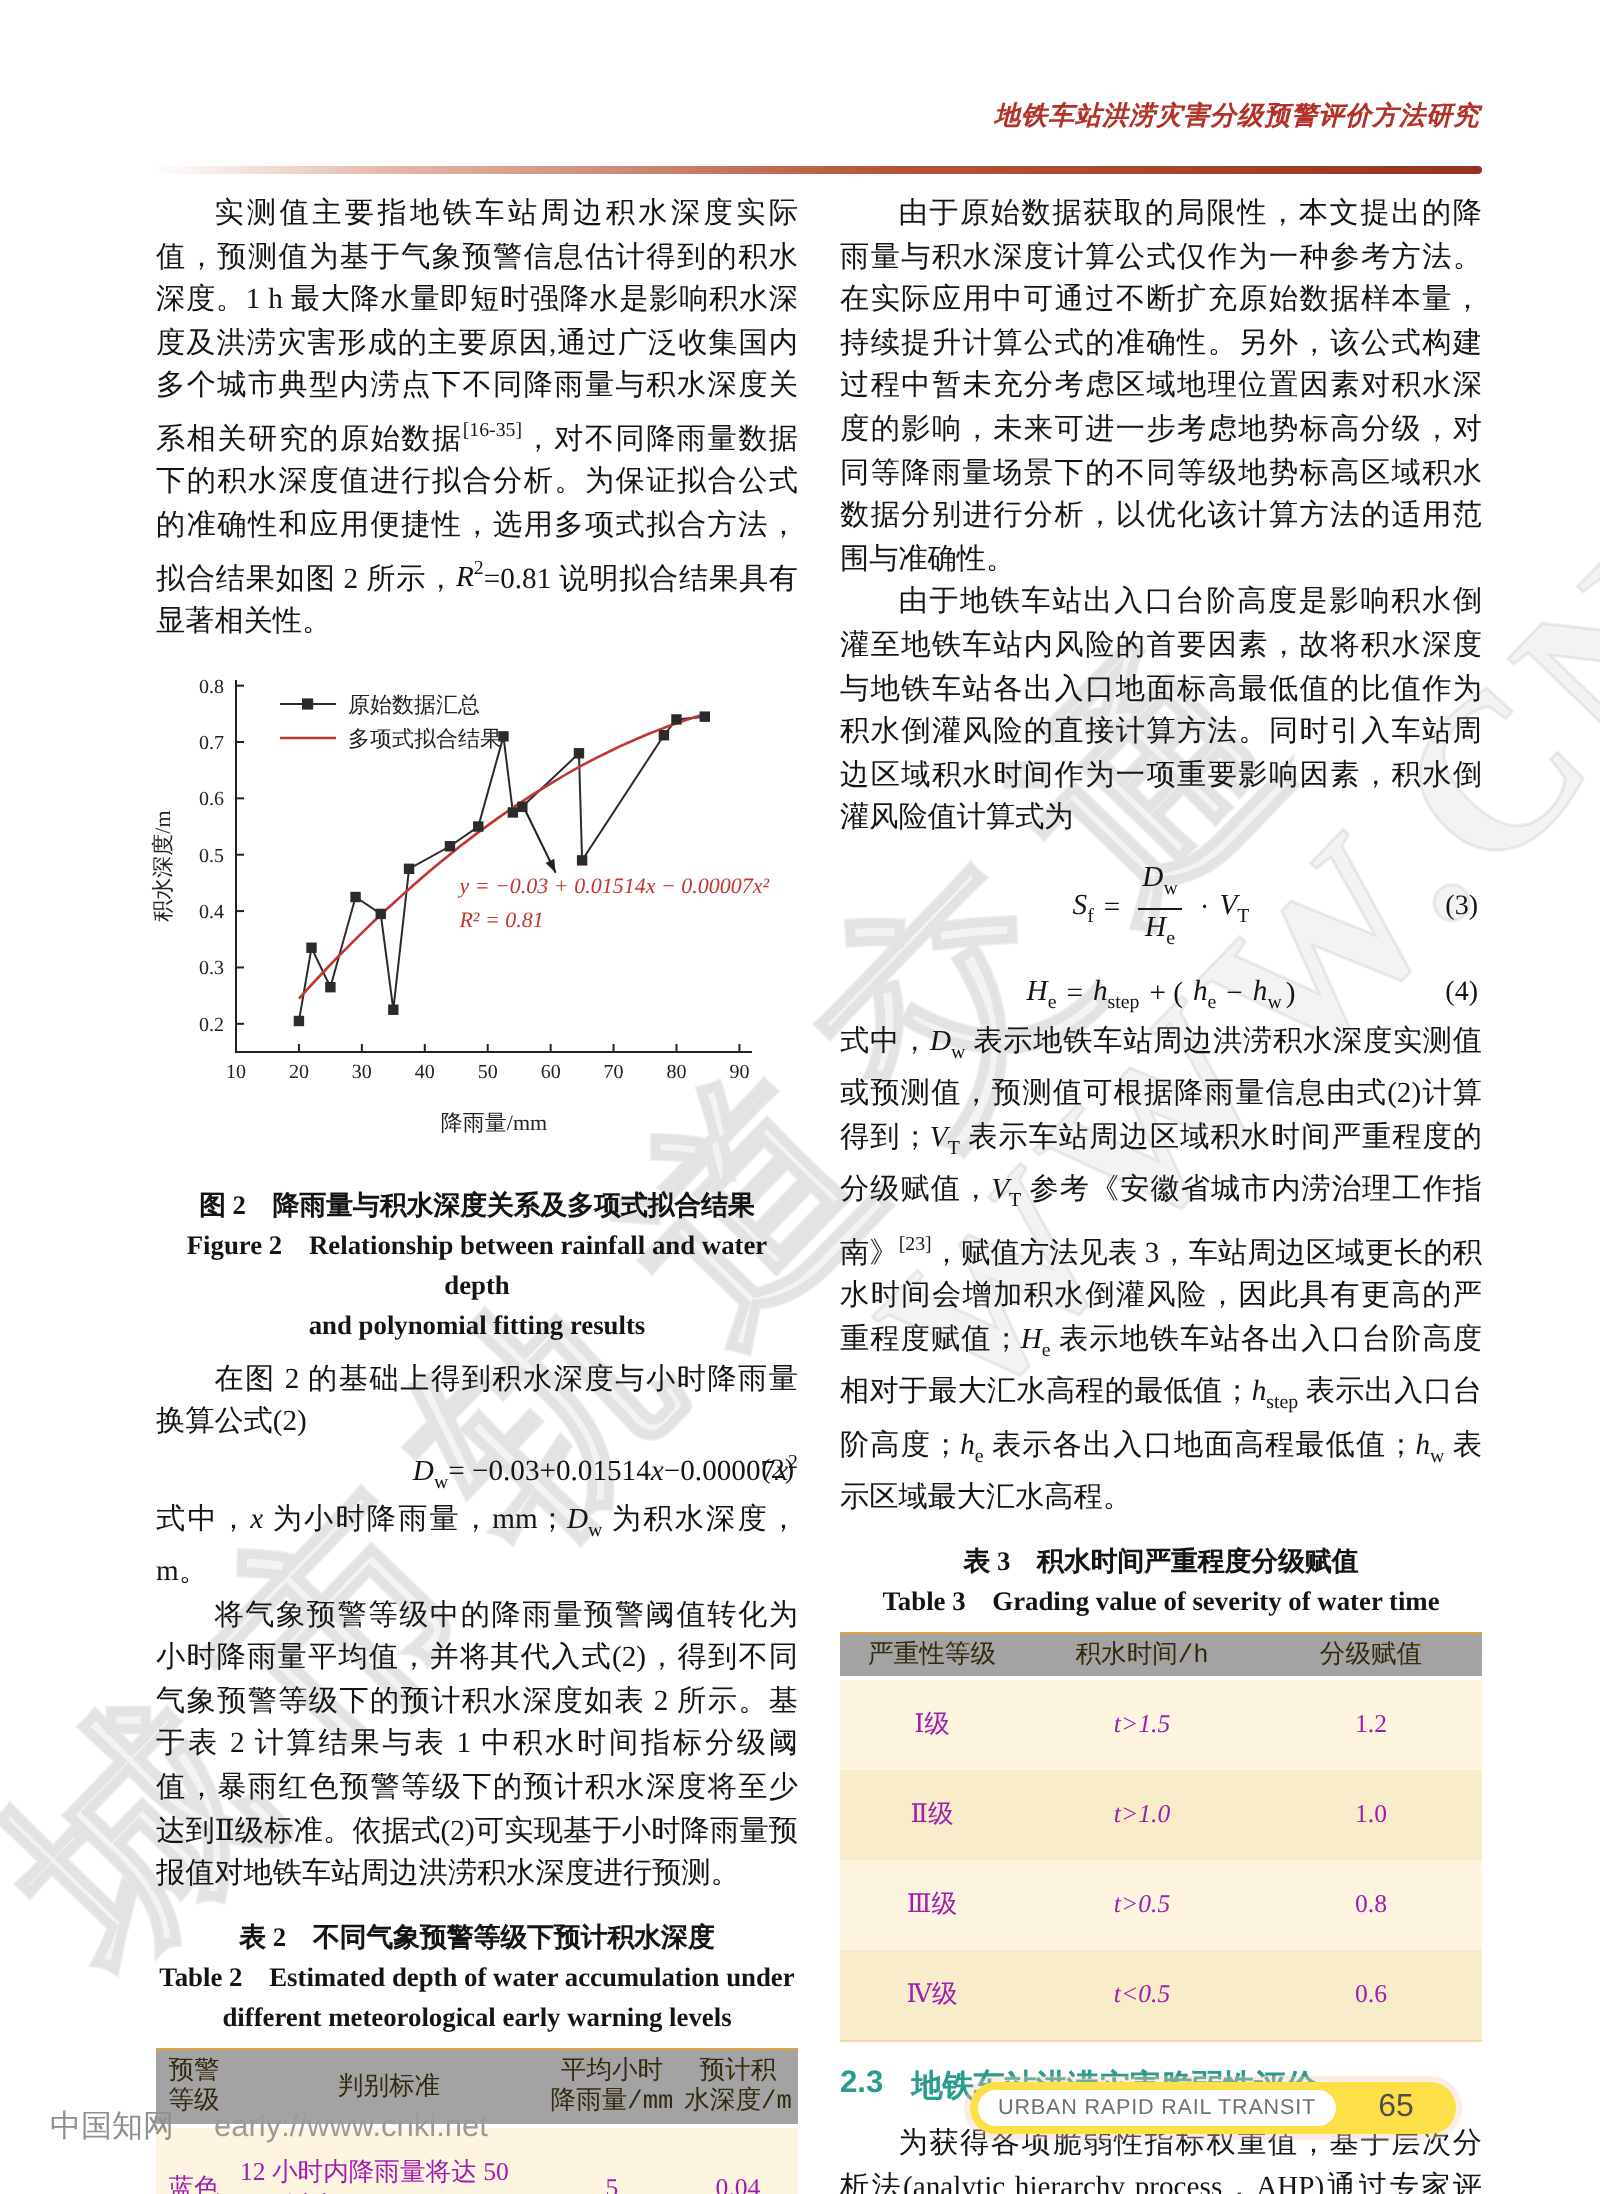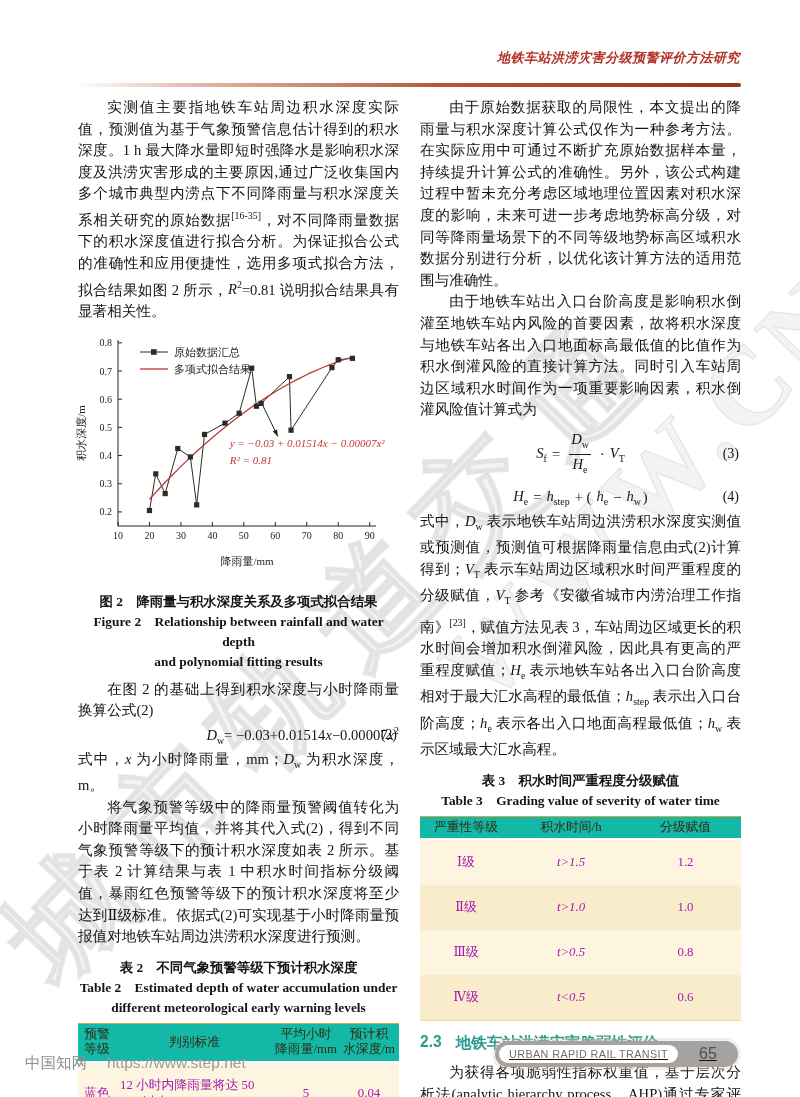--- a/index.html
+++ b/index.html
@@ -34,37 +34,37 @@
   .f-num{position:absolute;right:2px;top:50%;transform:translateY(-50%);font-size:14px;}
   .formula3{display:flex;align-items:center;justify-content:center;gap:5px;margin:10px 0 6px;position:relative;font-size:14.6px;}
   .frac{display:inline-flex;flex-direction:column;align-items:center;vertical-align:middle;margin:0 2px;}
   .frac .num{padding:0 4px 1px;line-height:16px;}
   .frac .den{border-top:1.2px solid #1a1a1a;padding:1px 4px 0;line-height:16px;}
   .formula4{display:flex;align-items:center;justify-content:center;gap:2px;margin:10px 0 4px;position:relative;font-size:14.6px;}
   
   .tbl-title-cn{font-weight:bold;font-size:13.4px;text-align:center;margin-top:10px;line-height:20px;}
   .tbl-title-en{font-weight:bold;font-size:13.4px;text-align:center;line-height:20px;}
   table.dtable{width:100%;border-collapse:collapse;font-size:12.8px;margin-top:5px;}
-  table.dtable th{background:#14b8a6;font-weight:normal;padding:3px 2px;white-space:pre-line;
-      line-height:15.5px;border-top:1px solid #dca63f;border-bottom:2px solid #fff;color:#33290f;}
+  table.dtable th{background:#a3a3a3;font-weight:normal;padding:3px 2px;white-space:pre-line;
+      line-height:15.5px;border-top:1px solid #dca63f;border-bottom:2px solid #fff;color:#33290f;font-family:Liberation Mono, monospace;}
   table.dtable td{text-align:center;padding:14px 2px;color:#a21caf;}
   table.dtable tr:nth-child(odd) td{background:#fdf5e0;}
   table.dtable tr:nth-child(even) td{background:#f8ecca;}
   table.t2 td:nth-child(2){text-align:left;padding-left:4px;}
   table.t3 td:nth-child(2){font-style:italic;}
   table.dtable tr:last-child td{border-bottom:1px solid #eedaa8;}
   
   .sec-head{font-family:"Liberation Sans","DejaVu Sans",sans-serif;font-weight:bold;color:#2a9c8f;
       font-size:15.6px;margin:12px 0 8px;display:flex;gap:14px;}
   
   .footer-left{position:absolute;left:25px;bottom:23px;z-index:2;
       font-family:"Liberation Sans","DejaVu Sans",sans-serif;color:#8f8f8f;font-size:15.5px;display:flex;gap:20px;align-items:baseline;}
   .footer-url{color:#9a9a9a;}
-  .pill{position:absolute;right:62px;bottom:30px;z-index:2;background:#a3a3a3;border-radius:16px;
-      padding:4px 0 4px 4px;display:flex;align-items:center;box-shadow:0 0 0 3px rgba(242,203,177,0.35);text-decoration:underline;}
+  .pill{position:absolute;right:72px;bottom:30px;z-index:2;background:#fde047;border-radius:16px;
+      padding:4px 0 4px 4px;display:flex;align-items:center;box-shadow:0 0 0 3px rgba(242,203,177,0.35);}
   .pill-inner{background:#fff;border-radius:11px;padding:3px 10px;font-size:10.8px;color:#6f6f6f;
       letter-spacing:0.4px;font-family:"Liberation Sans","DejaVu Sans",sans-serif;}
   .pill-num{width:60px;text-align:center;font-size:16px;color:#4f4f4f;font-family:"Liberation Sans","DejaVu Sans",sans-serif;}
 </style>
 </head>
 <body>
 
 <div class="page">
 
   <div class="wm wm1">城市轨道交通</div>
@@ -275,19 +275,19 @@
         <span>地铁车站洪涝灾害脆弱性评价</span>
       </div>
 
       <p class="body ind"><span>为获得各项脆弱性指标权重值，基于层次分析法(analytic hierarchy process，AHP)通过专家评分确定各指标的相对重要性,采用 1～9 标度法分别对脆弱性指标重要性两两比较，构造完整的专家判断矩阵，矩阵形式为</span><span><sup>[24]</sup></span></p>
 
     </div>
   </div>
 
   <div class="footer-left">
     <span>中国知网</span>
-    <span class="footer-url">https://www.step.net</span>
+    <span class="footer-url">early://www.cnki.net</span>
   </div>
   <div class="pill">
     <span class="pill-inner">URBAN RAPID RAIL TRANSIT</span>
     <span class="pill-num">65</span>
   </div>
 </div>
 
 </body></html>

